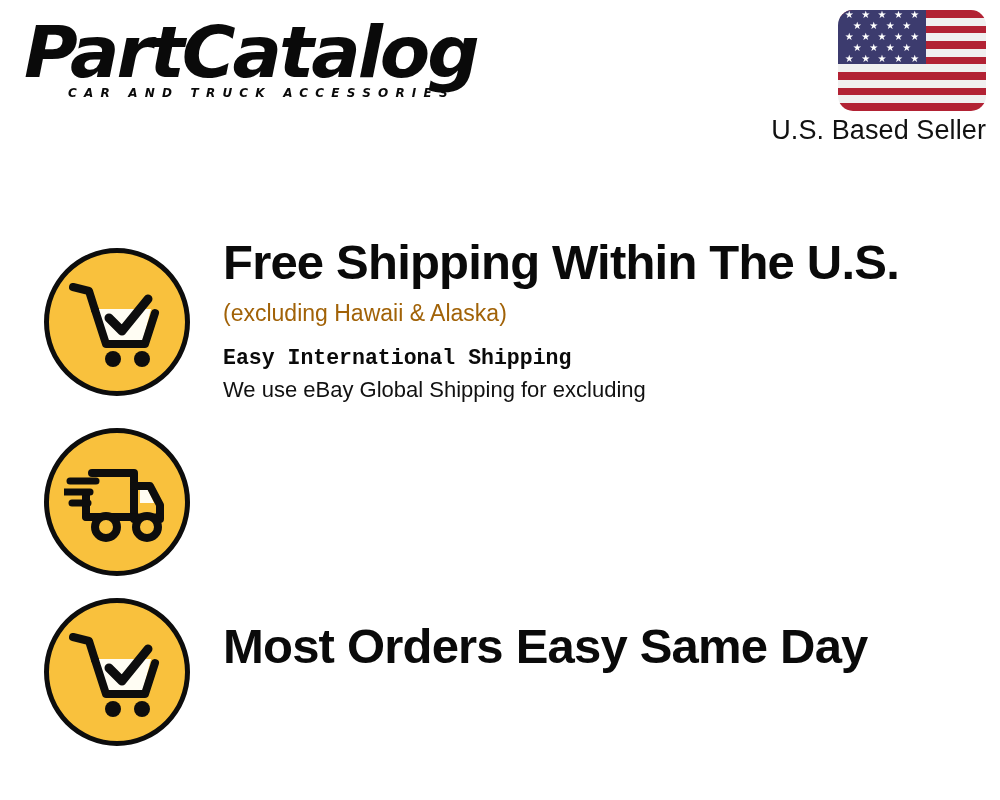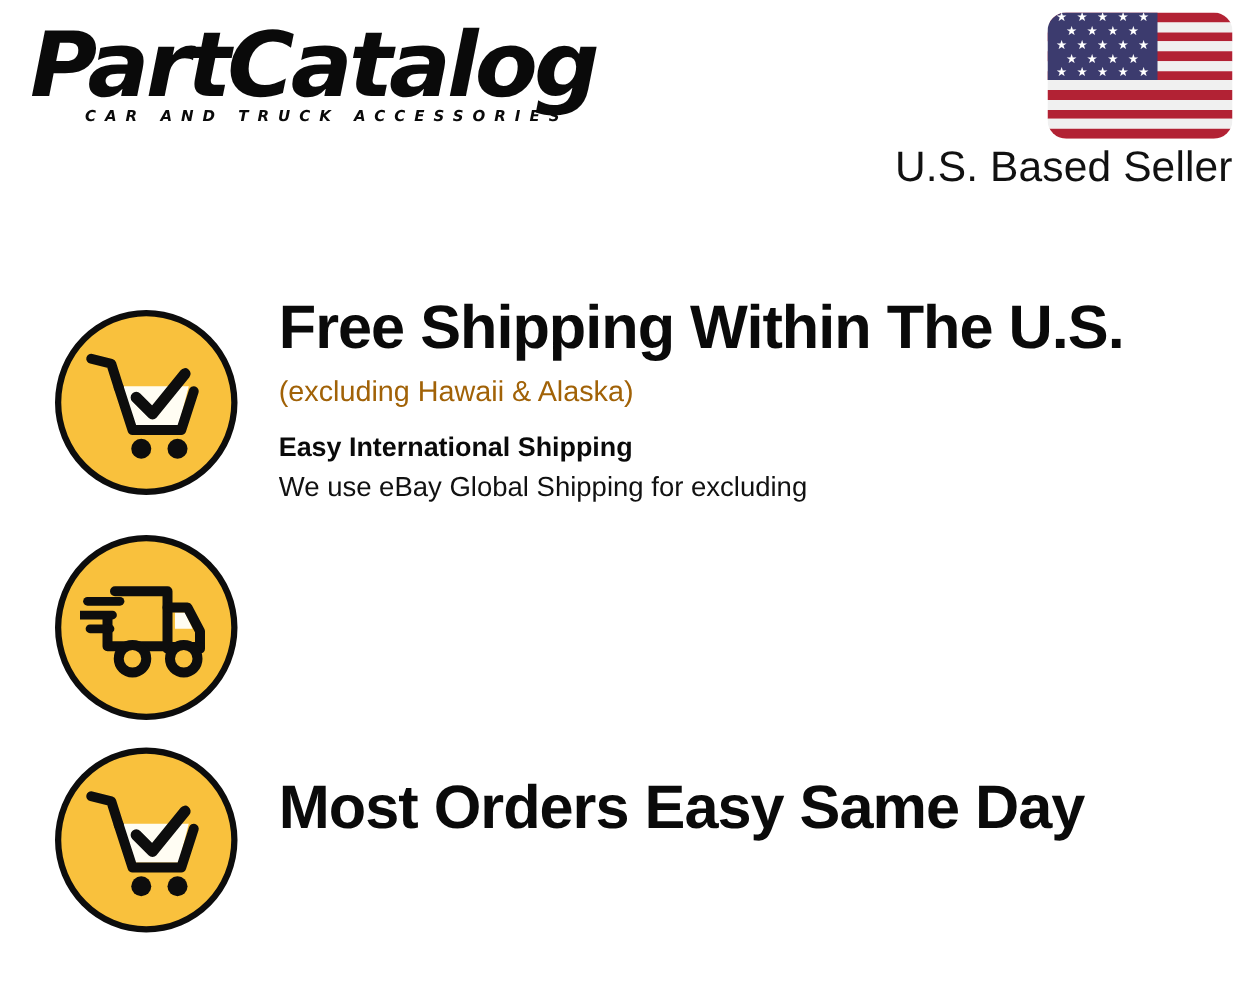--- a/index.html
+++ b/index.html
@@ -99,21 +99,21 @@
     box-sizing: border-box;
   }
   .star-row.offset { padding: 0 11px; }
   .star {
     color: #ffffff;
     font-size: 10px;
     line-height: 1;
   }
   .seller-label {
     font-family: "Liberation Sans", sans-serif;
-    font-size: 34px;
+    font-size: 27px;
     font-weight: 400;
     color: #111111;
     letter-spacing: 0.1px;
     margin-top: 4px;
     white-space: nowrap;
   }
 
   
   .features {
     position: absolute;
@@ -172,21 +172,21 @@
   .feature-sub {
     font-family: "Liberation Sans", sans-serif;
     font-weight: 400;
     font-size: 23px;
     line-height: 1.35;
     color: #a16207;
     margin-top: 8px;
     white-space: nowrap;
   }
   .feature-sub-strong {
-    font-family: Liberation Sans, sans-serif;
+    font-family: Liberation Mono, monospace;
     font-weight: 700;
     font-size: 21.5px;
     line-height: 1.3;
     color: #0a0a0a;
     margin-top: 16px;
     white-space: nowrap;
   }
   .feature-sub-light {
     font-family: "Liberation Sans", sans-serif;
     font-weight: 400;

